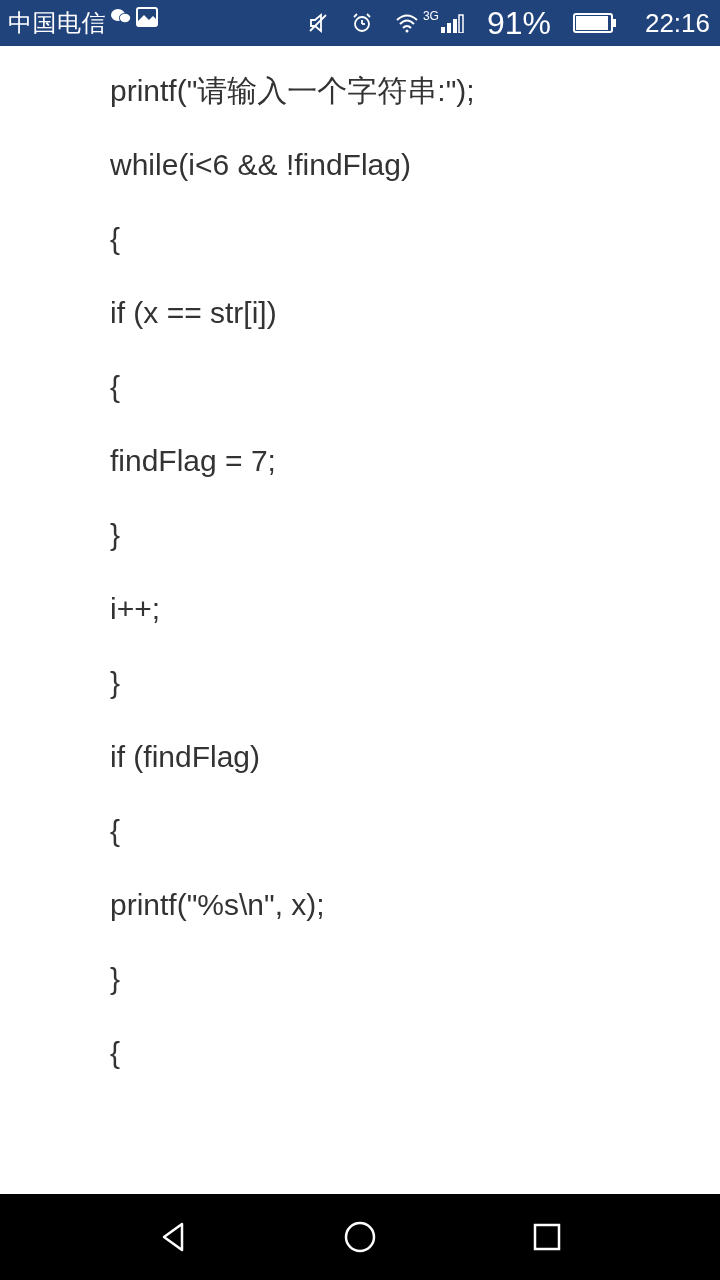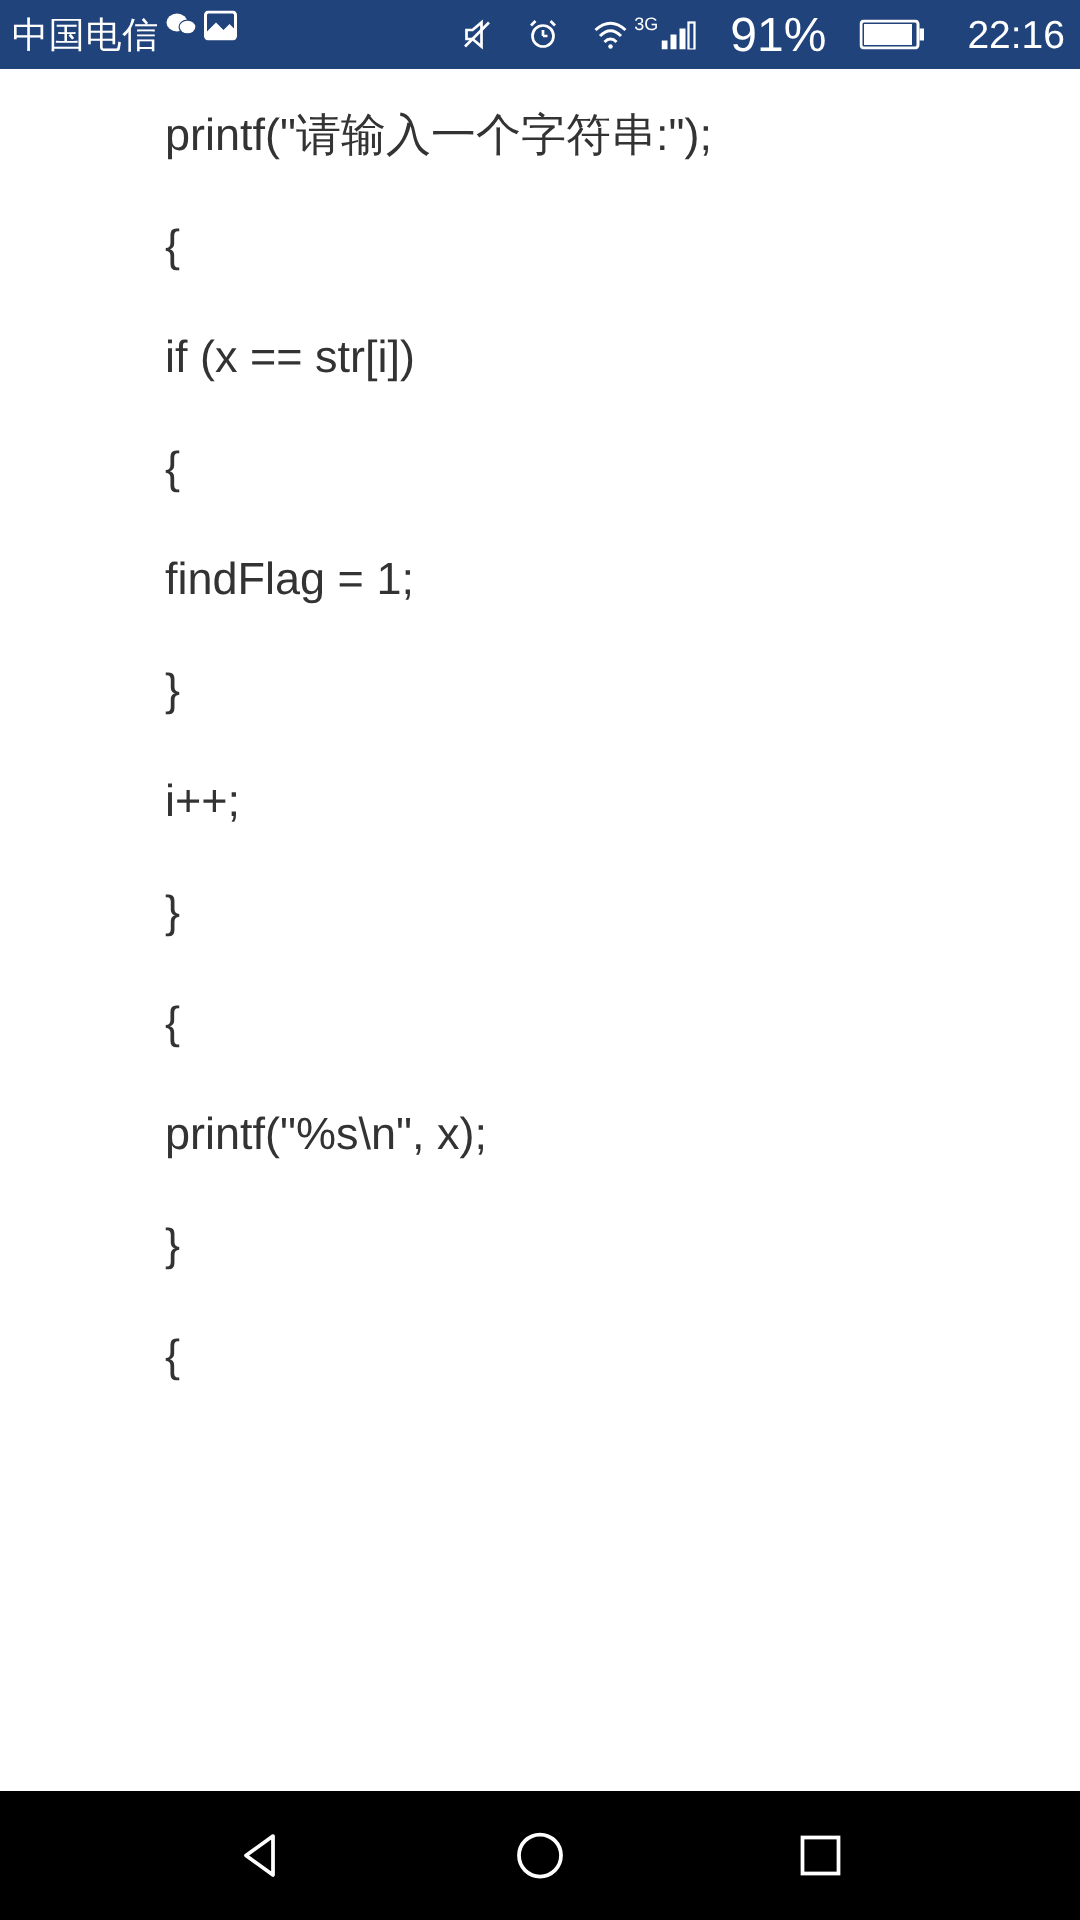--- a/index.html
+++ b/index.html
@@ -114,27 +114,29 @@
           <rect x="3" y="3" width="32" height="14" fill="#ffffff"></rect>
           <rect x="40" y="6" width="3" height="8" fill="#ffffff"></rect>
         </svg>
     </span>
     <span class="clock">22:16</span>
   </div>
 </div>
 
 <div class="content">
   <div class="code-line">printf("请输入一个字符串:");</div>
+  <div class="code-line">while(i&lt;6 &amp;&amp; !findFlag)</div>
   <div class="code-line">{</div>
   <div class="code-line">if (x == str[i])</div>
   <div class="code-line">{</div>
-  <div class="code-line">findFlag = 1;</div>
+  <div class="code-line">findFlag = 7;</div>
   <div class="code-line">}</div>
   <div class="code-line">i++;</div>
   <div class="code-line">}</div>
+  <div class="code-line">if (findFlag)</div>
   <div class="code-line">{</div>
   <div class="code-line">printf("%s\n", x);</div>
   <div class="code-line">}</div>
   <div class="code-line">{</div>
 
 </div>
 
 <div class="navbar">
   <div class="nav-btn">
     <span class="icon">

